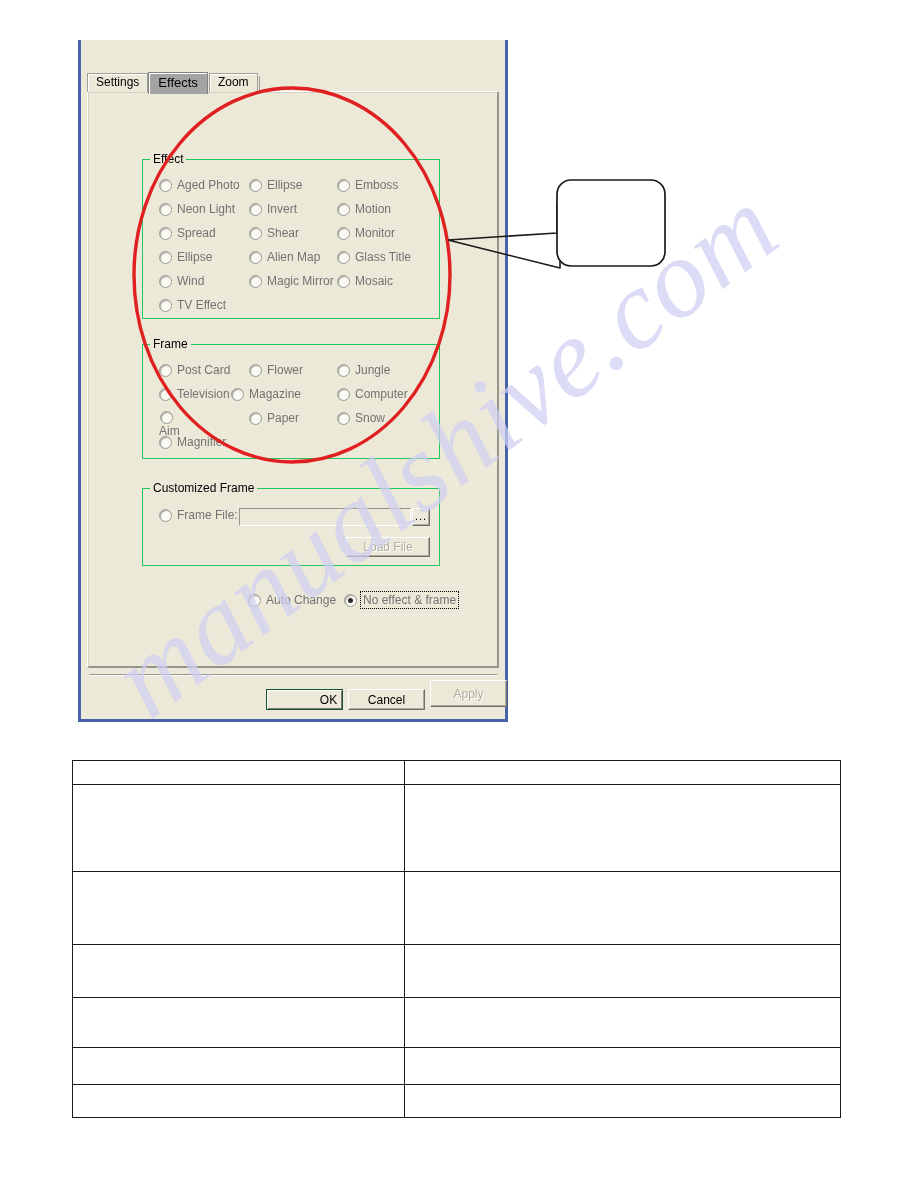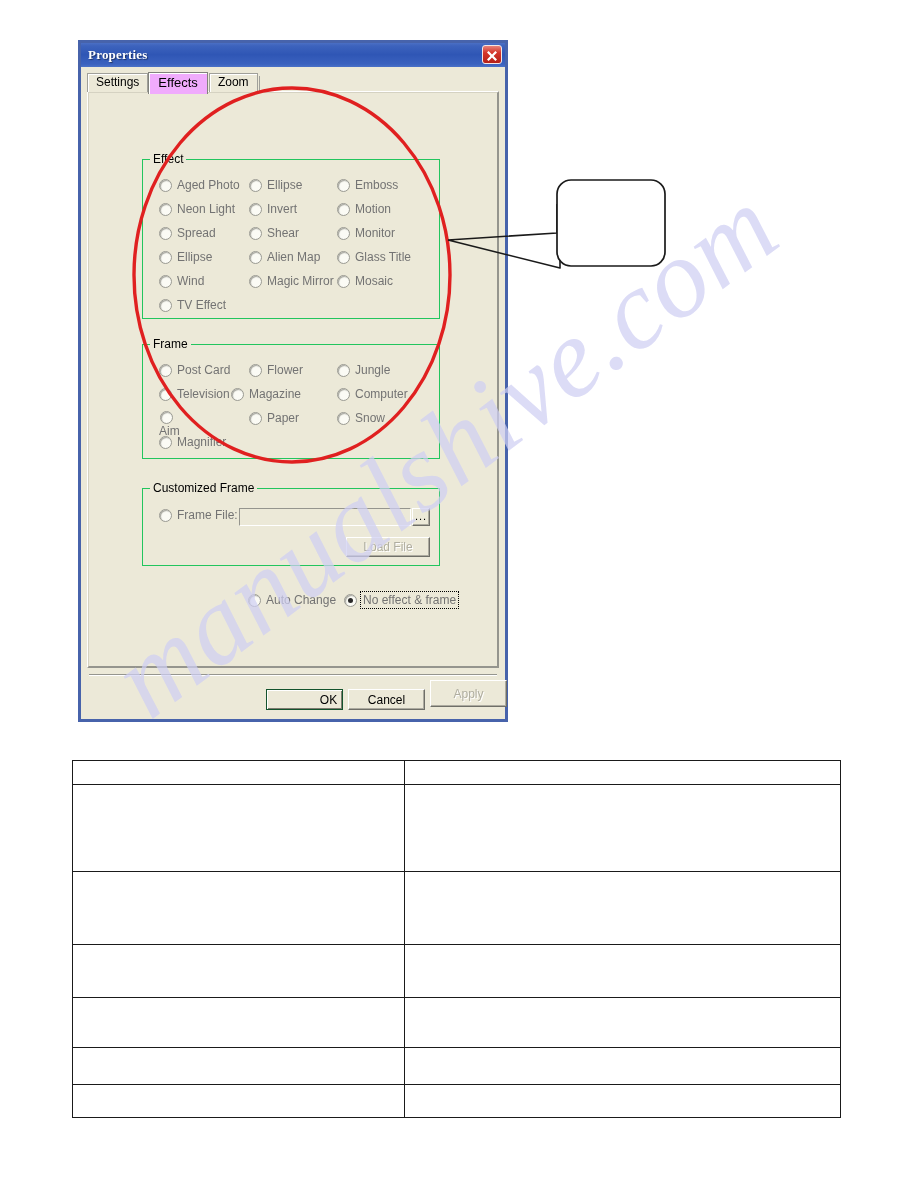--- a/index.html
+++ b/index.html
@@ -108,21 +108,21 @@
     border: 1px solid #a0a09a;
     border-bottom: none;
     background: #ece9d8;
     margin-right: -1px;
     cursor: pointer;
     position: relative;
     line-height: 15px;
     box-shadow: inset 1px 1px 0 #ffffff;
   }
   .tab.selected {
-    background: #f0abfc;
+    background: #a3a3a3;
     padding: 2px 9px 4px 9px;
     margin: 0 1px -2px 1px;
     z-index: 5;
     font-size: 13px;
     border-color: #82827c;
     box-shadow: inset 1px 1px 0 #ffffff;
   }
   .tab-sep {
     width: 0;
     border-left: 1px solid #a0a09a;
@@ -301,28 +301,20 @@
 </style>
 </head>
 <body>
 
 <div id="watermark">
   <div class="wm-text">manualshive.com</div>
 </div>
 
 <div id="dialog">
 
-  <div class="titlebar">
-    <span class="title">Properties</span>
-    <div class="close-btn">
-      <svg width="12" height="12" viewBox="0 0 12 12" aria-hidden="true">
-        <path d="M2.6 2.0 L6 5.4 L9.4 2.0 L11 3.6 L7.6 7 L11 10.4 L9.4 12 L6 8.6 L2.6 12 L1 10.4 L4.4 7 L1 3.6 Z" fill="#ffffff"></path>
-      </svg>
-    </div>
-  </div>
 
   <div class="tabstrip">
     <div class="tab">
       <span>Settings</span>
     </div>
     <div class="tab selected">
       <span>Effects</span>
     </div>
     <div class="tab">
       <span>Zoom</span>

